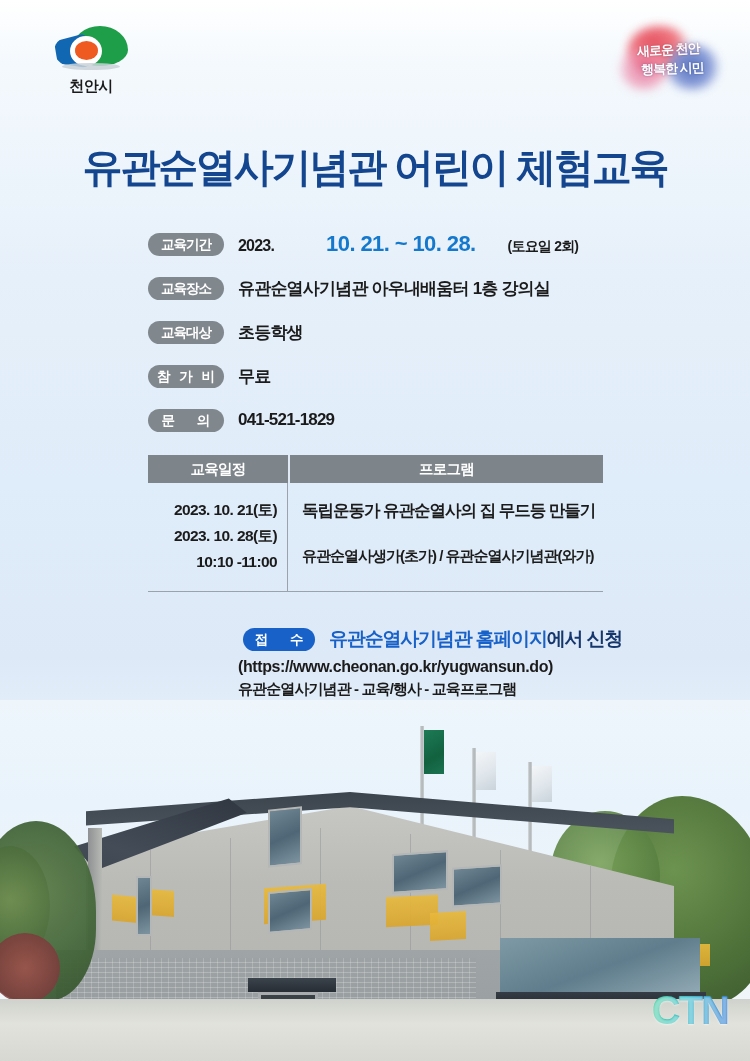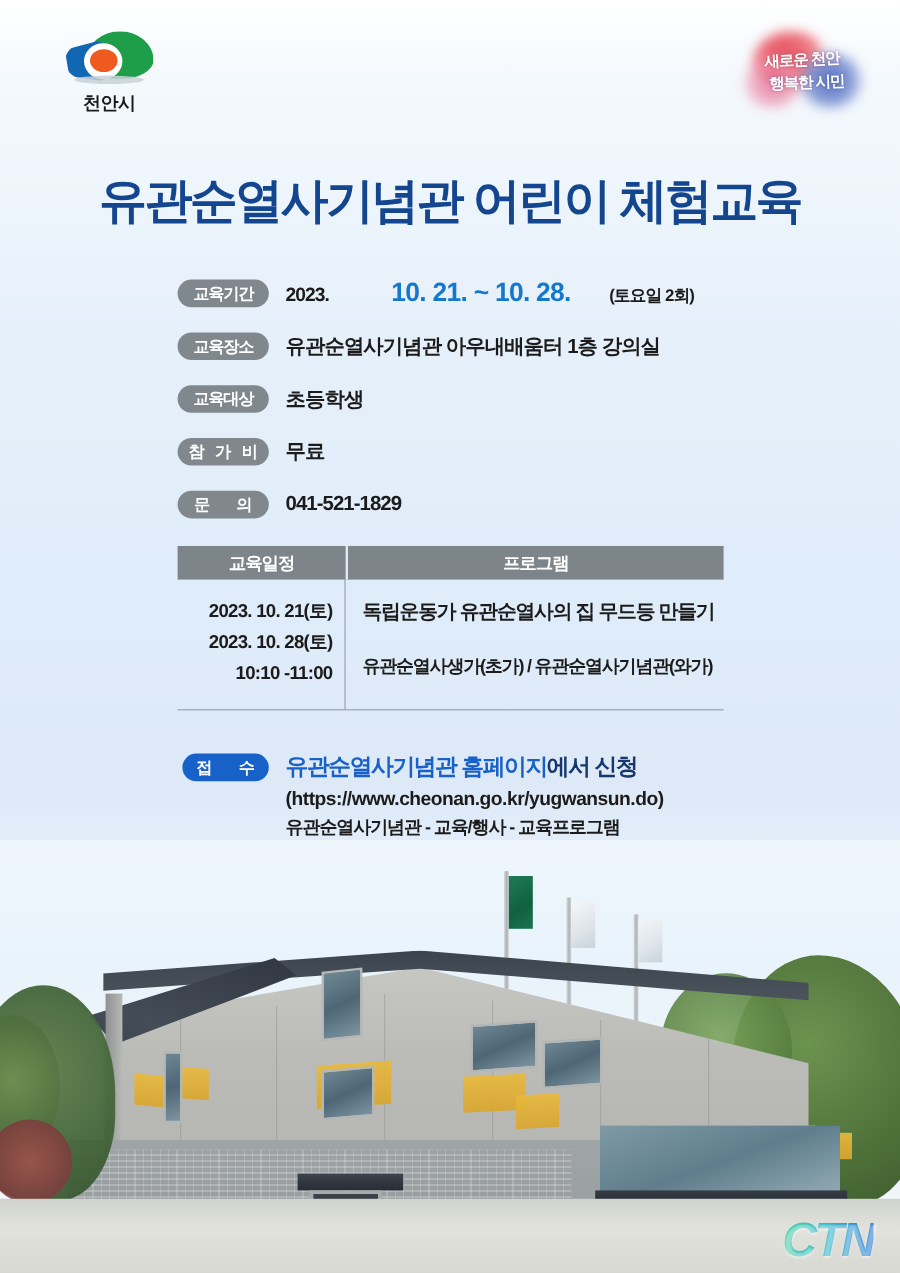--- a/index.html
+++ b/index.html
@@ -260,20 +260,21 @@
   
   .reg {
     position: absolute;
     left: 152px;
     top: 626px;
     width: 470px;
   }
   .reg-line1 {
     display: flex;
     align-items: center;
+    justify-content: flex-end;
   }
   .badge-blue {
     flex: 0 0 auto;
     width: 72px;
     height: 23px;
     line-height: 23px;
     border-radius: 12px;
     background: #1761c8;
     color: #ffffff;
     font-size: 13.5px;
@@ -499,30 +500,29 @@
     left: 30px;
     top: 336px;
     width: 170px;
     height: 22px;
     border-top: 2px solid #d3d7d8;
     border-bottom: 2px solid #d3d7d8;
   }
   .ctn {
     position: absolute;
     right: 22px;
-    bottom: 4px;
+    bottom: 28px;
     font-size: 40px;
     font-weight: bold;
     letter-spacing: -2px;
     background: linear-gradient(95deg, #3ecb9a 0%, #2bb8c6 45%, #1f6fd0 100%);
     -webkit-background-clip: text;
     background-clip: text;
     color: transparent;
     text-shadow: 0 1px 2px rgba(255,255,255,.45);
-    font-style: italic;
   }
 </style>
 </head>
 <body>
 
 <div class="poster">
 
   <div class="logo-city">
     <div class="mark">
       <div class="swoosh-green"></div>

